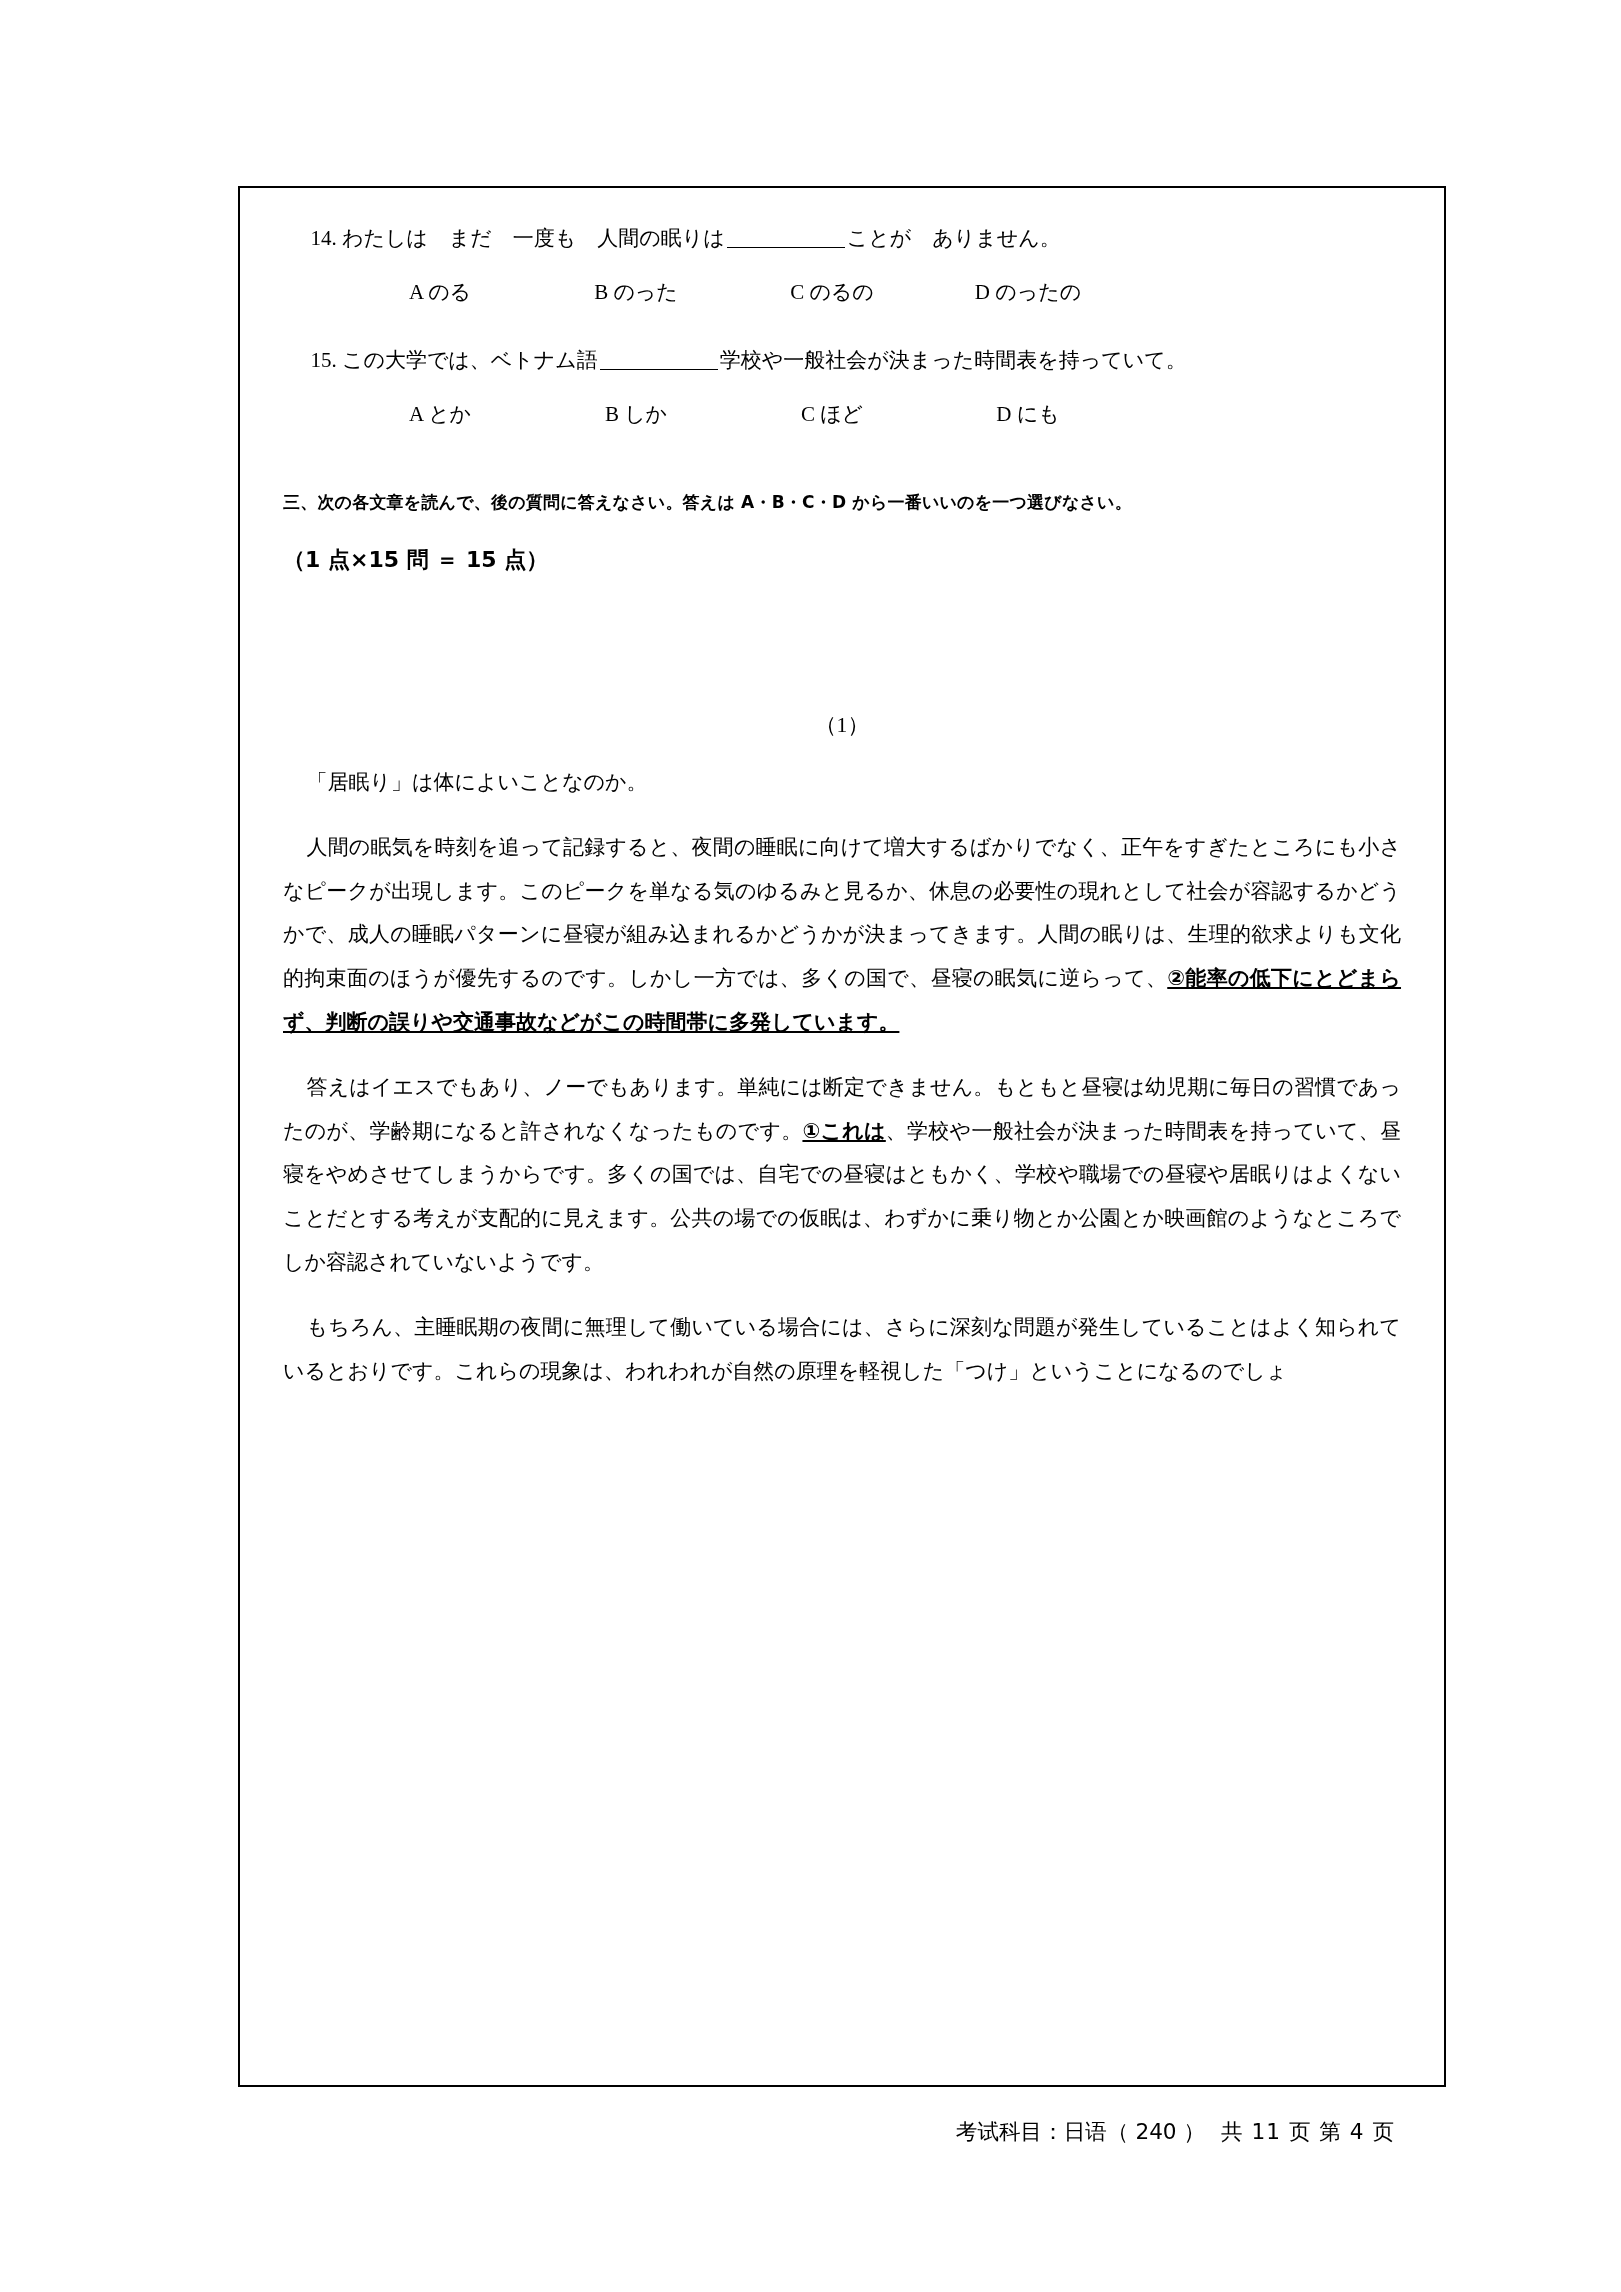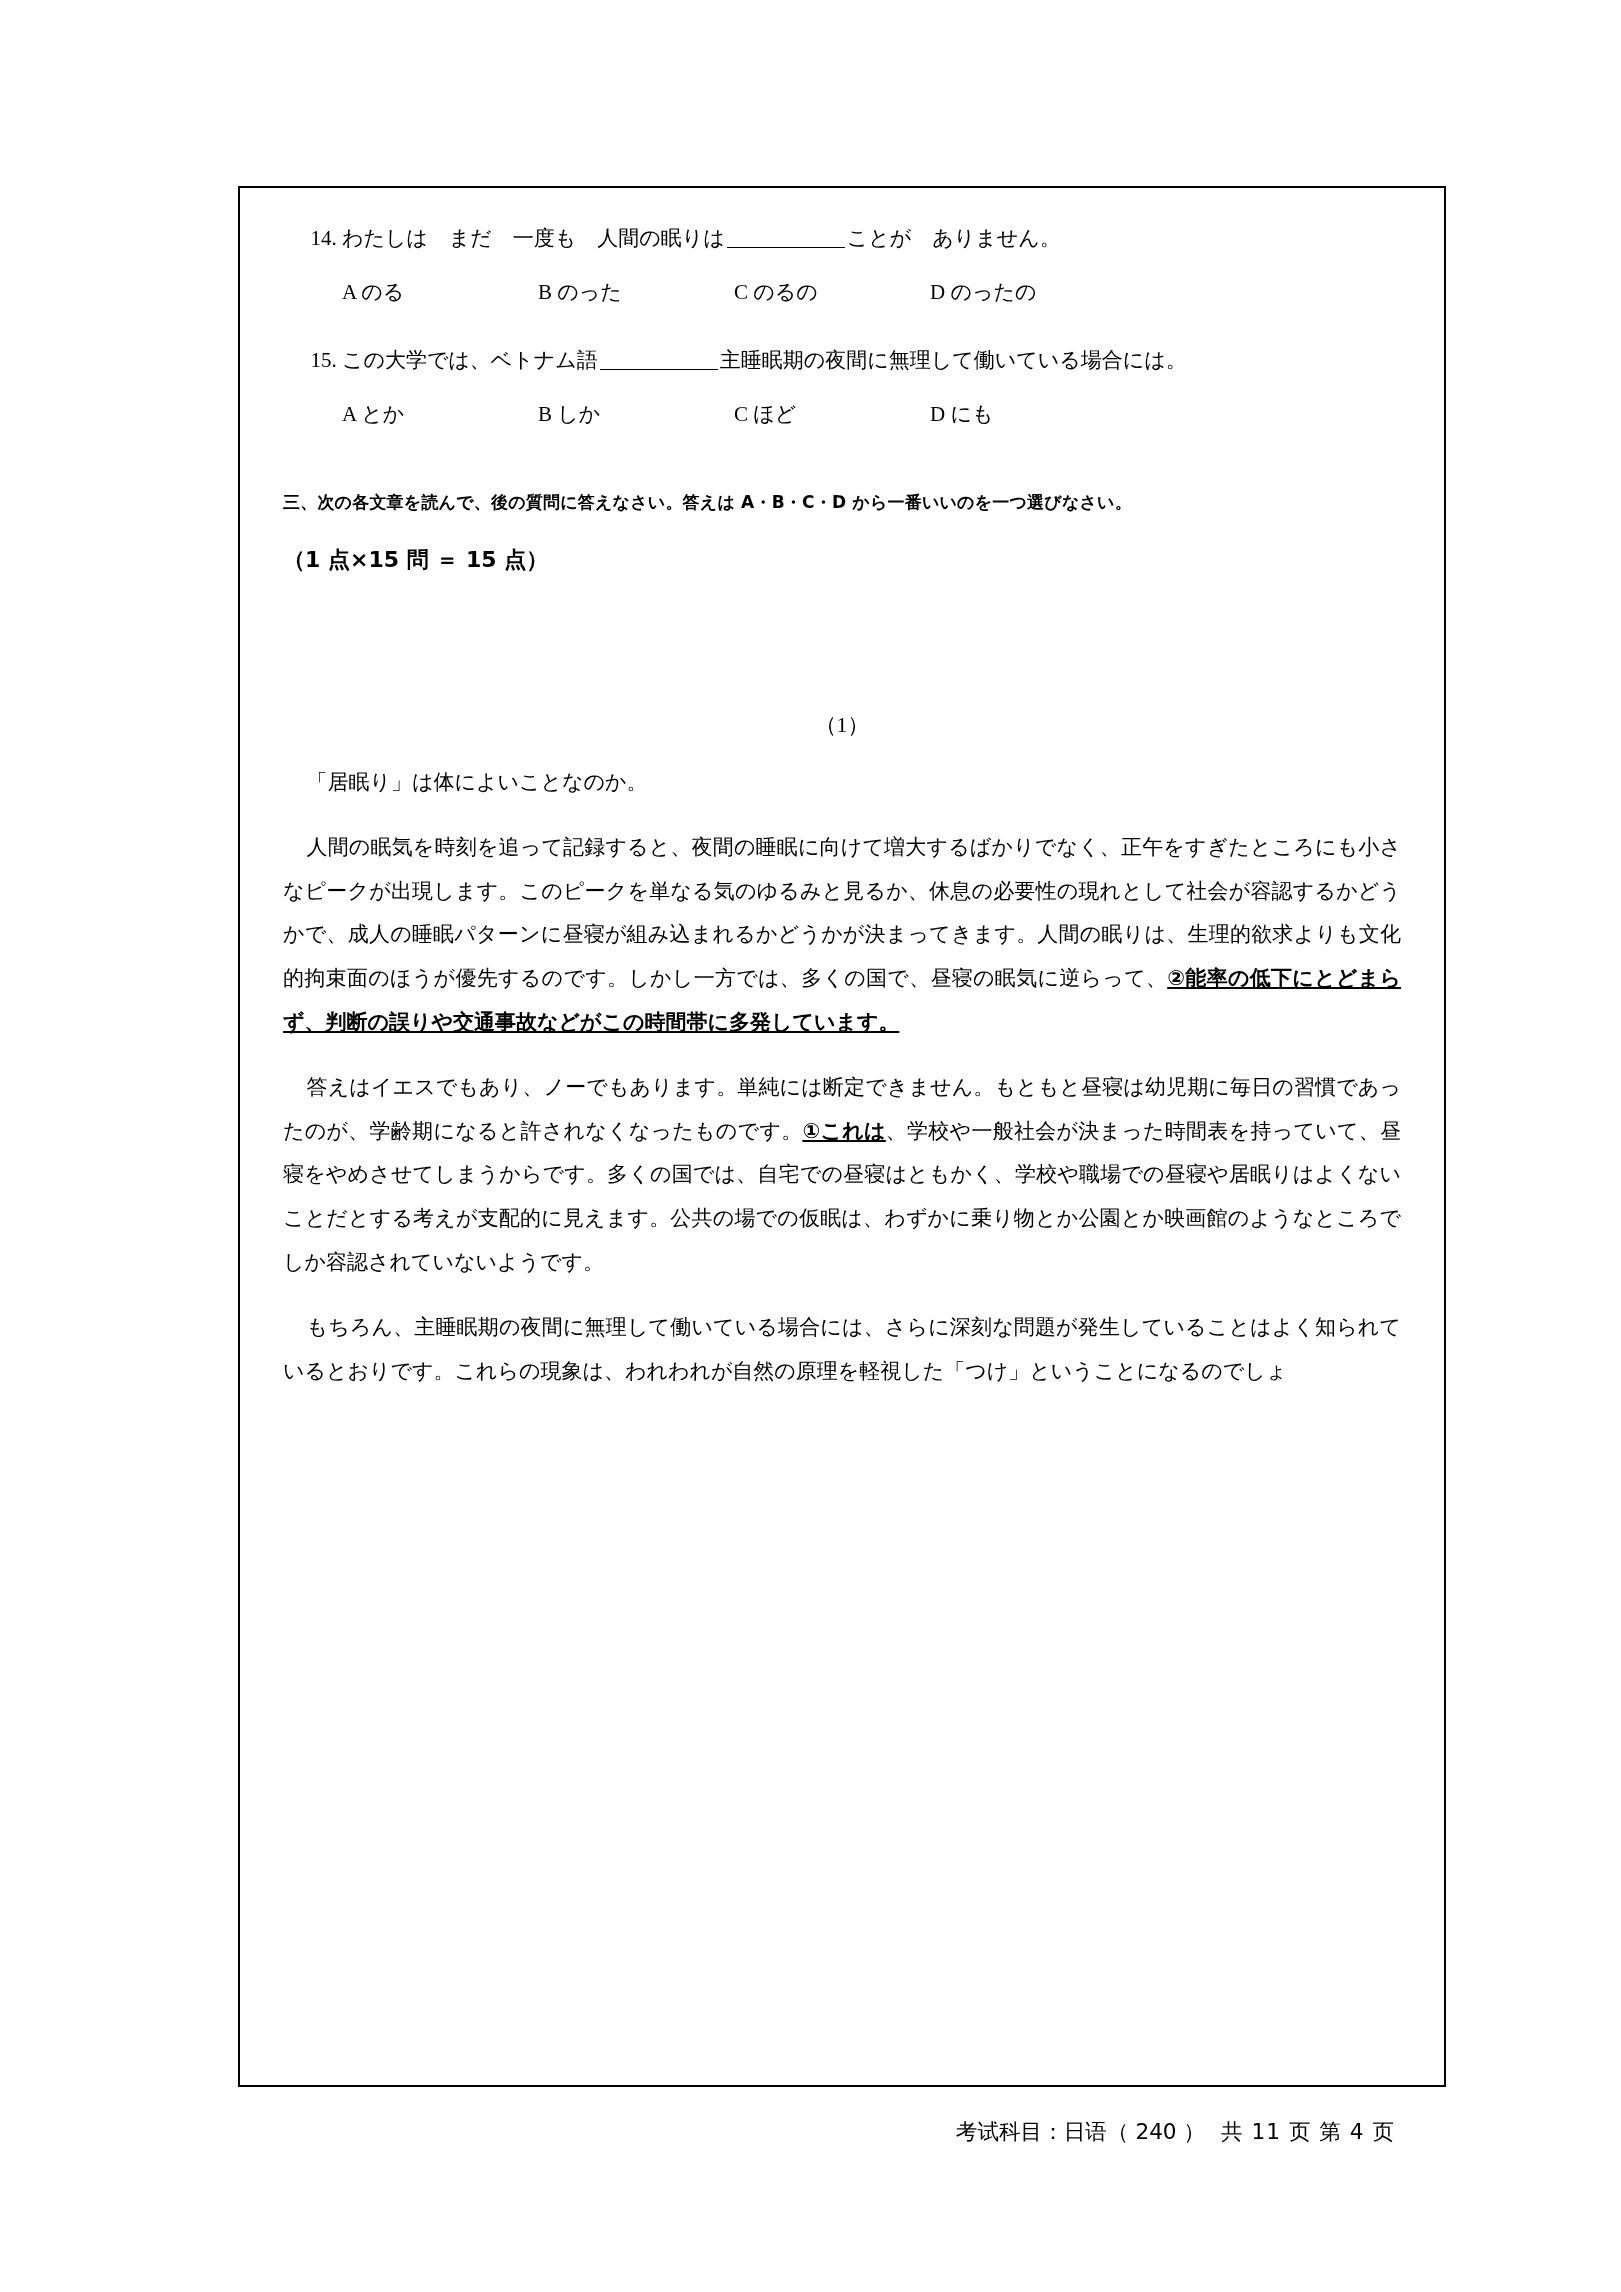--- a/index.html
+++ b/index.html
@@ -51,20 +51,21 @@
     border-bottom: 1.3px solid #000;
     width: 118px;
     vertical-align: -2.9px;
     margin: 0 2px;
   }
   .opts {
     display: flex;
     font-size: 21px;
     margin: 23.5px 0 39px 0;
     padding-left: 59px;
+    text-align: center;
   }
   .opts .opt {
     width: 196px;
     white-space: nowrap;
   }
   .section-head {
     font-family: "DejaVu Sans", sans-serif;
     font-weight: bold;
     font-size: 17px;
     line-height: 1.6;
@@ -129,21 +130,21 @@
       </div>
       <div class="opts">
         <span class="opt">A のる</span>
         <span class="opt">B のった</span>
         <span class="opt">C のるの</span>
         <span class="opt">D のったの</span>
       </div>
 
       <div class="q-line">
         <span class="q-num">15.</span>
-        <span>この大学では、ベトナム語</span><span class="blank"></span><span>主睡眠期の夜間に無理して働いている場合には。</span>
+        <span>この大学では、ベトナム語</span><span class="blank"></span><span>学校や一般社会が決まった時間表を持っていて。</span>
       </div>
       <div class="opts">
         <span class="opt">A とか</span>
         <span class="opt">B しか</span>
         <span class="opt">C ほど</span>
         <span class="opt">D にも</span>
       </div>
 
       <div class="section-head">三、次の各文章を読んで、後の質問に答えなさい。答えは A・B・C・D から一番いいのを一つ選びなさい。</div>
       <div class="section-sub">（1 点×15 問 ＝ 15 点）</div>

